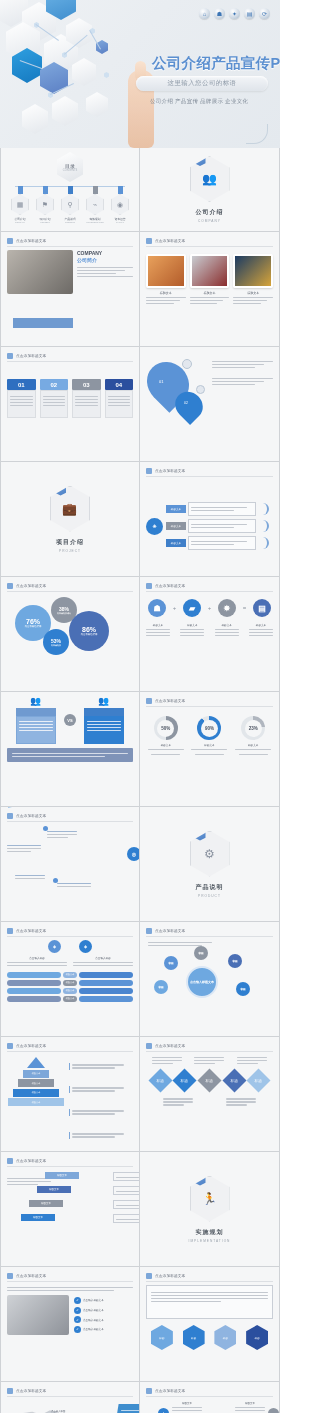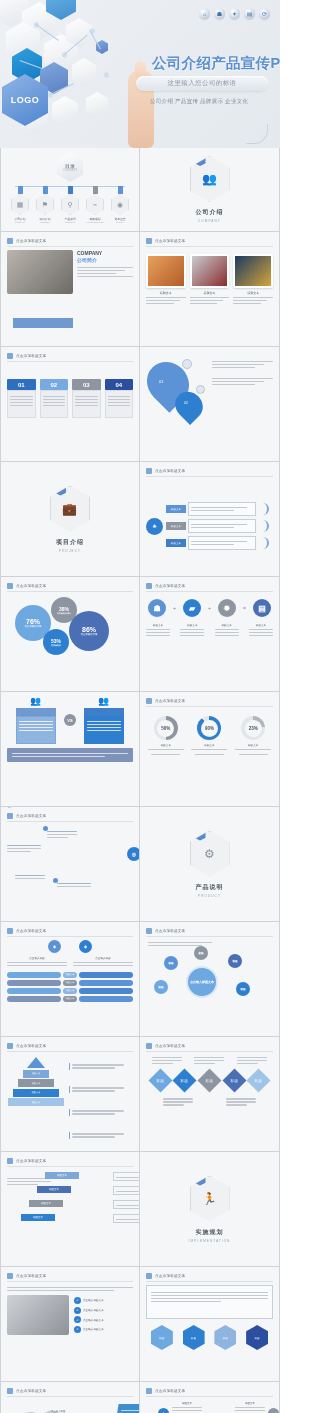--- a/index.html
+++ b/index.html
@@ -121,23 +121,20 @@
       <div class="smalldot" style="left:62px;top:52px;"></div>
       <div class="smalldot" style="left:90px;top:28px;"></div>
       <div class="smalldot" style="left:48px;top:92px;"></div>
       <div class="smalldot" style="left:104px;top:72px;"></div>
       <div class="dotline" style="left:36px;top:24px;width:28px;transform:rotate(35deg);"></div>
       <div class="dotline" style="left:64px;top:54px;width:30px;transform:rotate(-40deg);"></div>
       <div class="dotline" style="left:50px;top:94px;width:26px;transform:rotate(-25deg);"></div>
       <div class="dotline" style="left:20px;top:60px;width:24px;transform:rotate(20deg);"></div>
       <div class="dotline" style="left:90px;top:30px;width:22px;transform:rotate(60deg);"></div>
     </div>
-    <div class="logohex">
-      <span>LOGO</span>
-    </div>
 
     <div class="cover-icons">
       <div class="cicon">⌂</div>
       <div class="cicon">☗</div>
       <div class="cicon">✦</div>
       <div class="cicon">▤</div>
       <div class="cicon">⟳</div>
     </div>
 
     <div class="hand"></div>

